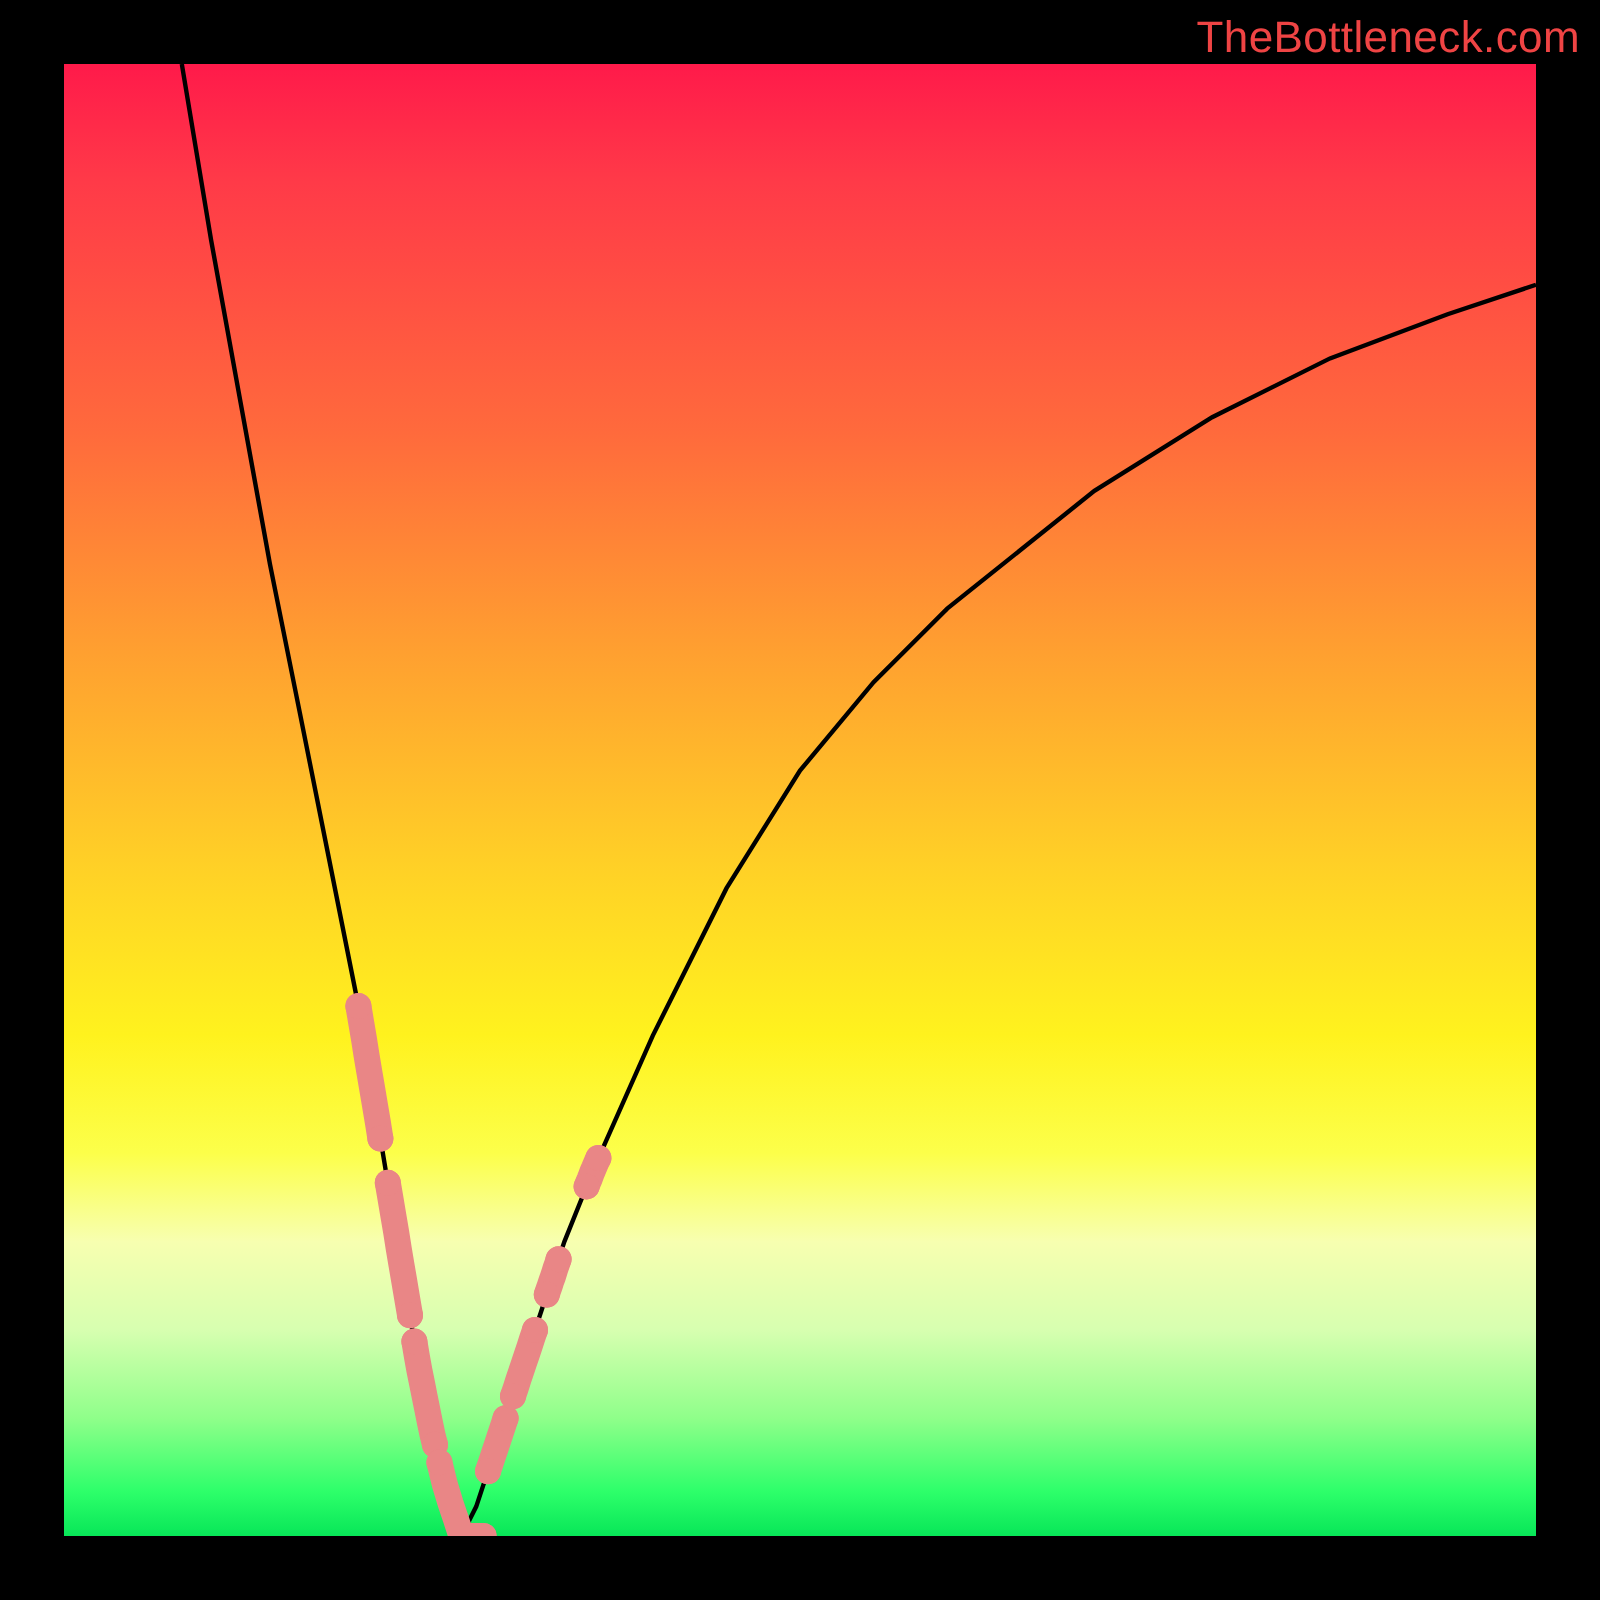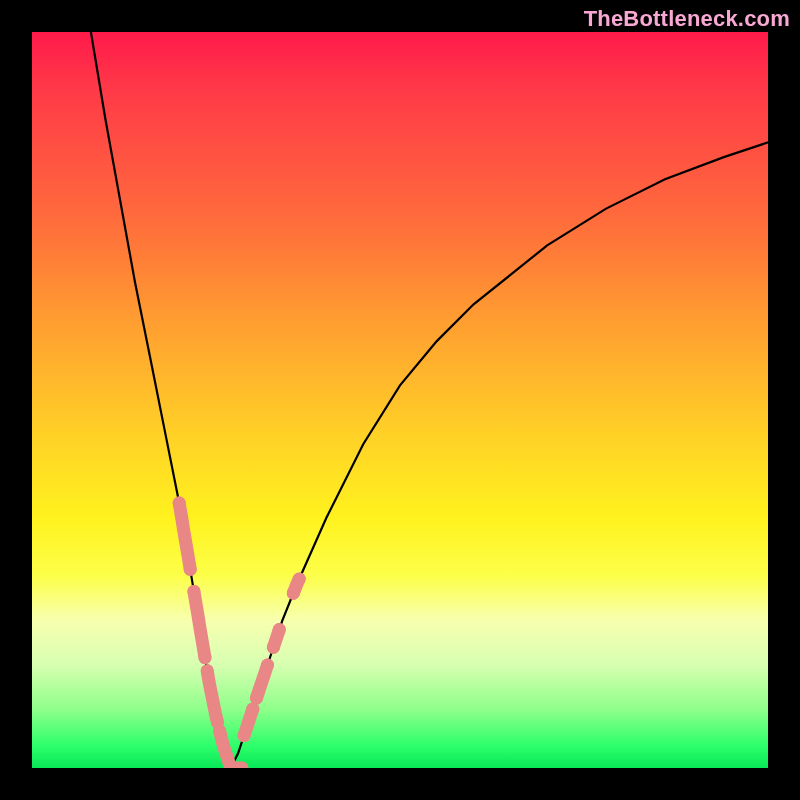--- a/index.html
+++ b/index.html
@@ -38,23 +38,23 @@
       #d7ffb0 86%,
       #8fff8a 92%,
       #2dff6a 97%,
       #08e658 100%
     );
   }
   .watermark {
     position: absolute;
     top: 6px;
     right: 10px;
-    color: #f9a8d4;
+    color: #ef4444;
     font-size: 22px;
-    font-weight: 700;
+    font-weight: 400;
     letter-spacing: 0.2px;
   }
   svg.curves {
     position: absolute;
     left: 32px;
     top: 32px;
     width: 736px;
     height: 736px;
   }
   .curve {

